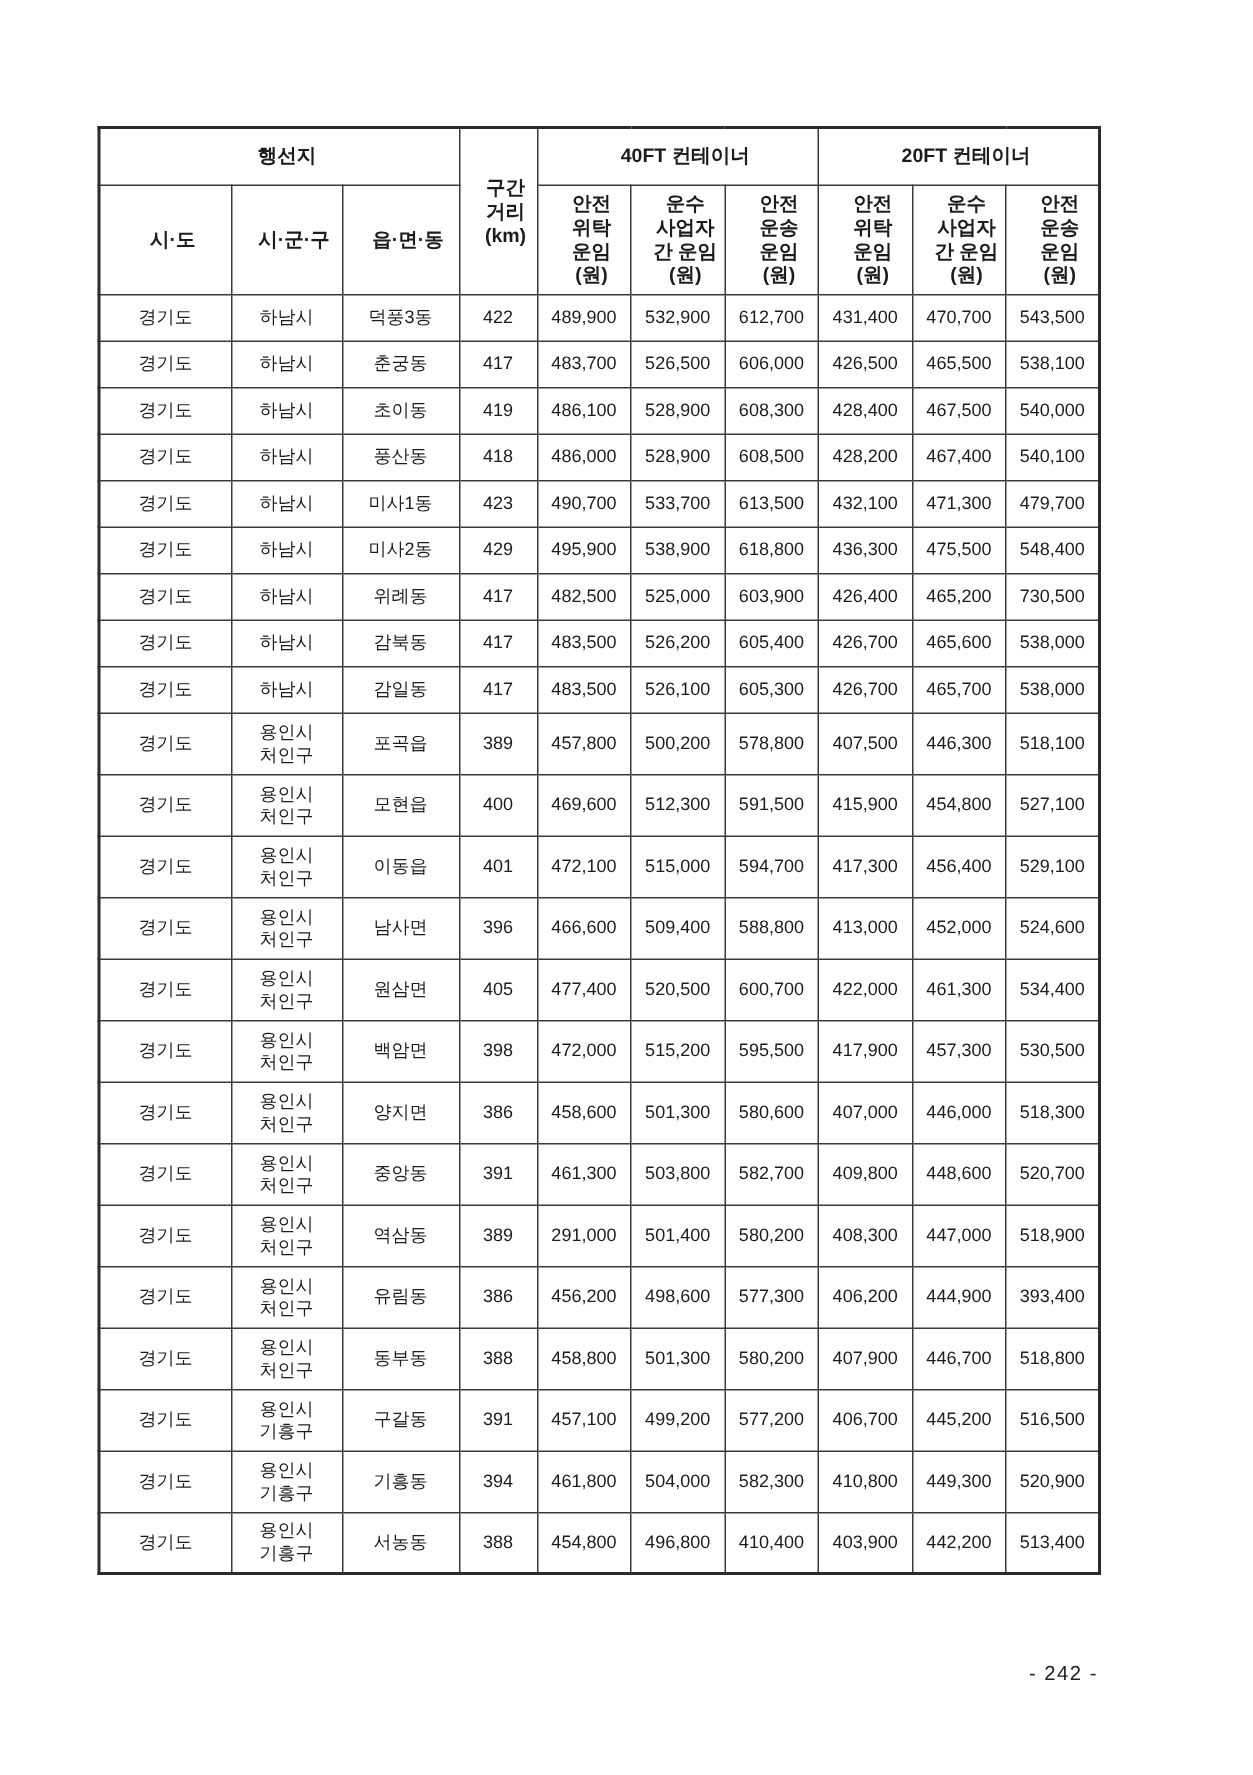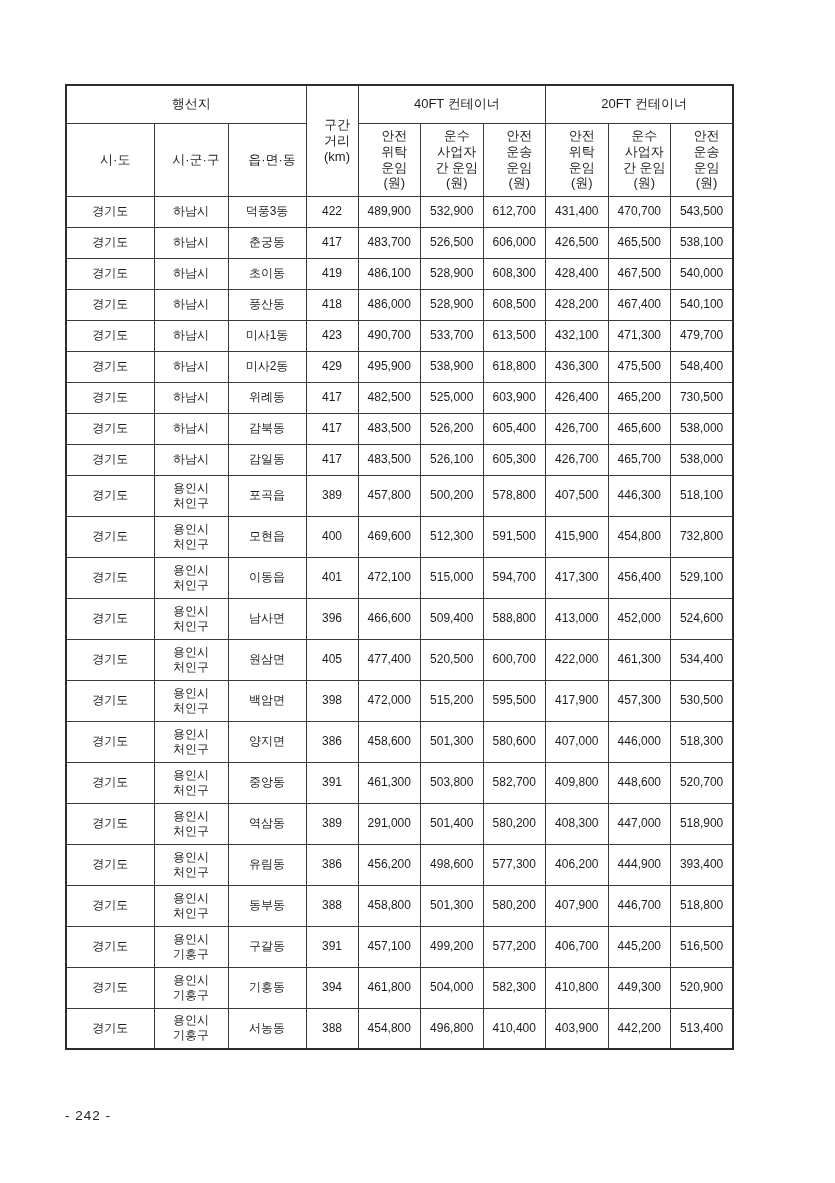--- a/index.html
+++ b/index.html
@@ -23,41 +23,41 @@
     border: 2px solid #2b2b2b;
   }
   .fare-table th, .fare-table td {
     border: 1px solid #3a3a3a;
     text-align: center;
     vertical-align: middle;
     padding: 0 2px;
     overflow: hidden;
   }
   .fare-table thead th {
-    font-weight: normal;
+    font-weight: bold;
     font-size: 13px;
     line-height: 1.22;
     padding-left: 12px;
   }
   .fare-table thead tr.h1 { height: 38px; }
   .fare-table thead tr.h2 { height: 73px; }
   .fare-table tbody td {
     font-size: 12px;
     font-weight: normal;
     line-height: 1.25;
   }
   .fare-table tbody tr.short { height: 31px; }
   .fare-table tbody tr.tall  { height: 41px; }
   .pre { white-space: pre-line; }
   .page-number {
     position: absolute;
     top: 1108px;
     left: 65px;
     width: 667px;
-    text-align: left;
+    text-align: right;
     font-size: 13.5px;
     color: #222;
     letter-spacing: 1px;
   }
 </style>
 </head>
 <body>
 
 <div class="page">
 
@@ -239,21 +239,21 @@
           <td>경기도</td>
           <td class="pre">용인시
 처인구</td>
           <td>모현읍</td>
           <td>400</td>
           <td>469,600</td>
           <td>512,300</td>
           <td>591,500</td>
           <td>415,900</td>
           <td>454,800</td>
-          <td>732,800</td>
+          <td>527,100</td>
         </tr>
         <tr class="tall">
           <td>경기도</td>
           <td class="pre">용인시
 처인구</td>
           <td>이동읍</td>
           <td>401</td>
           <td>472,100</td>
           <td>515,000</td>
           <td>594,700</td>

